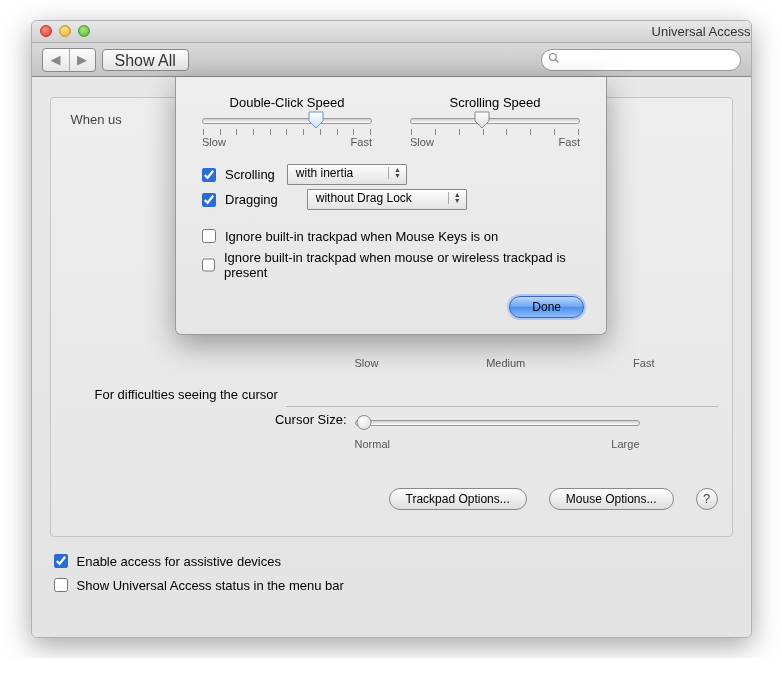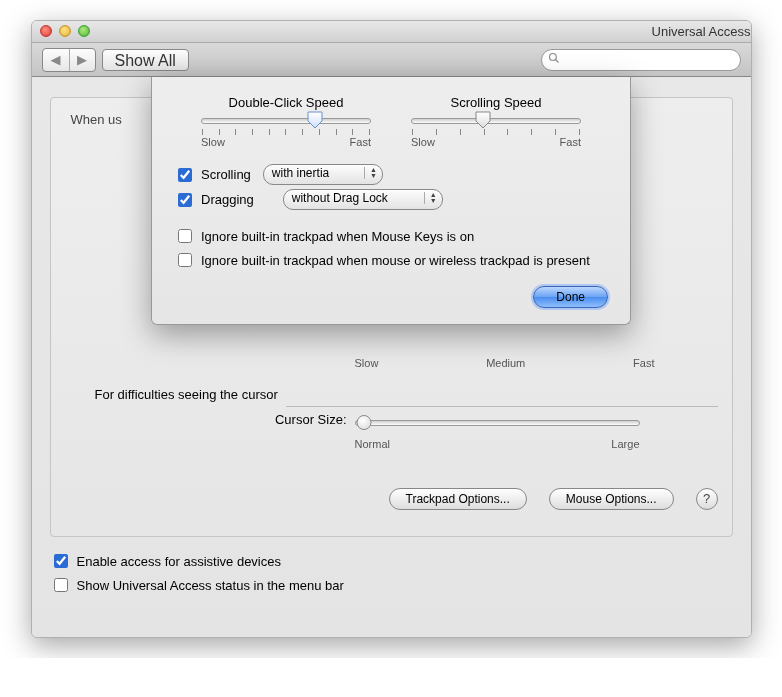--- a/index.html
+++ b/index.html
@@ -222,21 +222,21 @@
     position: absolute;
     top: 56px;
     left: 0; right: 0;
     display: flex;
     justify-content: center;
     z-index: 10;
     pointer-events: none;
   }
   .sheet {
     pointer-events: auto;
-    width: 480px;
+    width: 432px;
     background: linear-gradient(to bottom,#eee,#e6e6e6);
     border: 1px solid #999;
     border-radius: 0 0 6px 6px;
     border-top: none;
     box-shadow: 0 10px 30px rgba(0,0,0,0.35);
     padding: 18px 22px 16px;
   }
   .sheet .sliders {
     display: flex;
     gap: 30px;
@@ -258,21 +258,21 @@
   }
   .pointed-thumb svg { display:block; }
 
   .sheet .opts {
     margin-top: 16px;
   }
   .popup {
     display: inline-flex;
     align-items: center;
     border: 1px solid #888;
-    border-radius: 10px;
+    border-radius: 1px;
     height: 21px;
     background: linear-gradient(to bottom,#fdfdfd,#e3e3e3);
     padding: 0 4px 4px 8px;
     font-size: 12px;
     gap: 6px;
     box-shadow: 0 1px 0 rgba(255,255,255,.6) inset;
   }
   .popup .arrows {
     width: 14px;
     display: flex;

